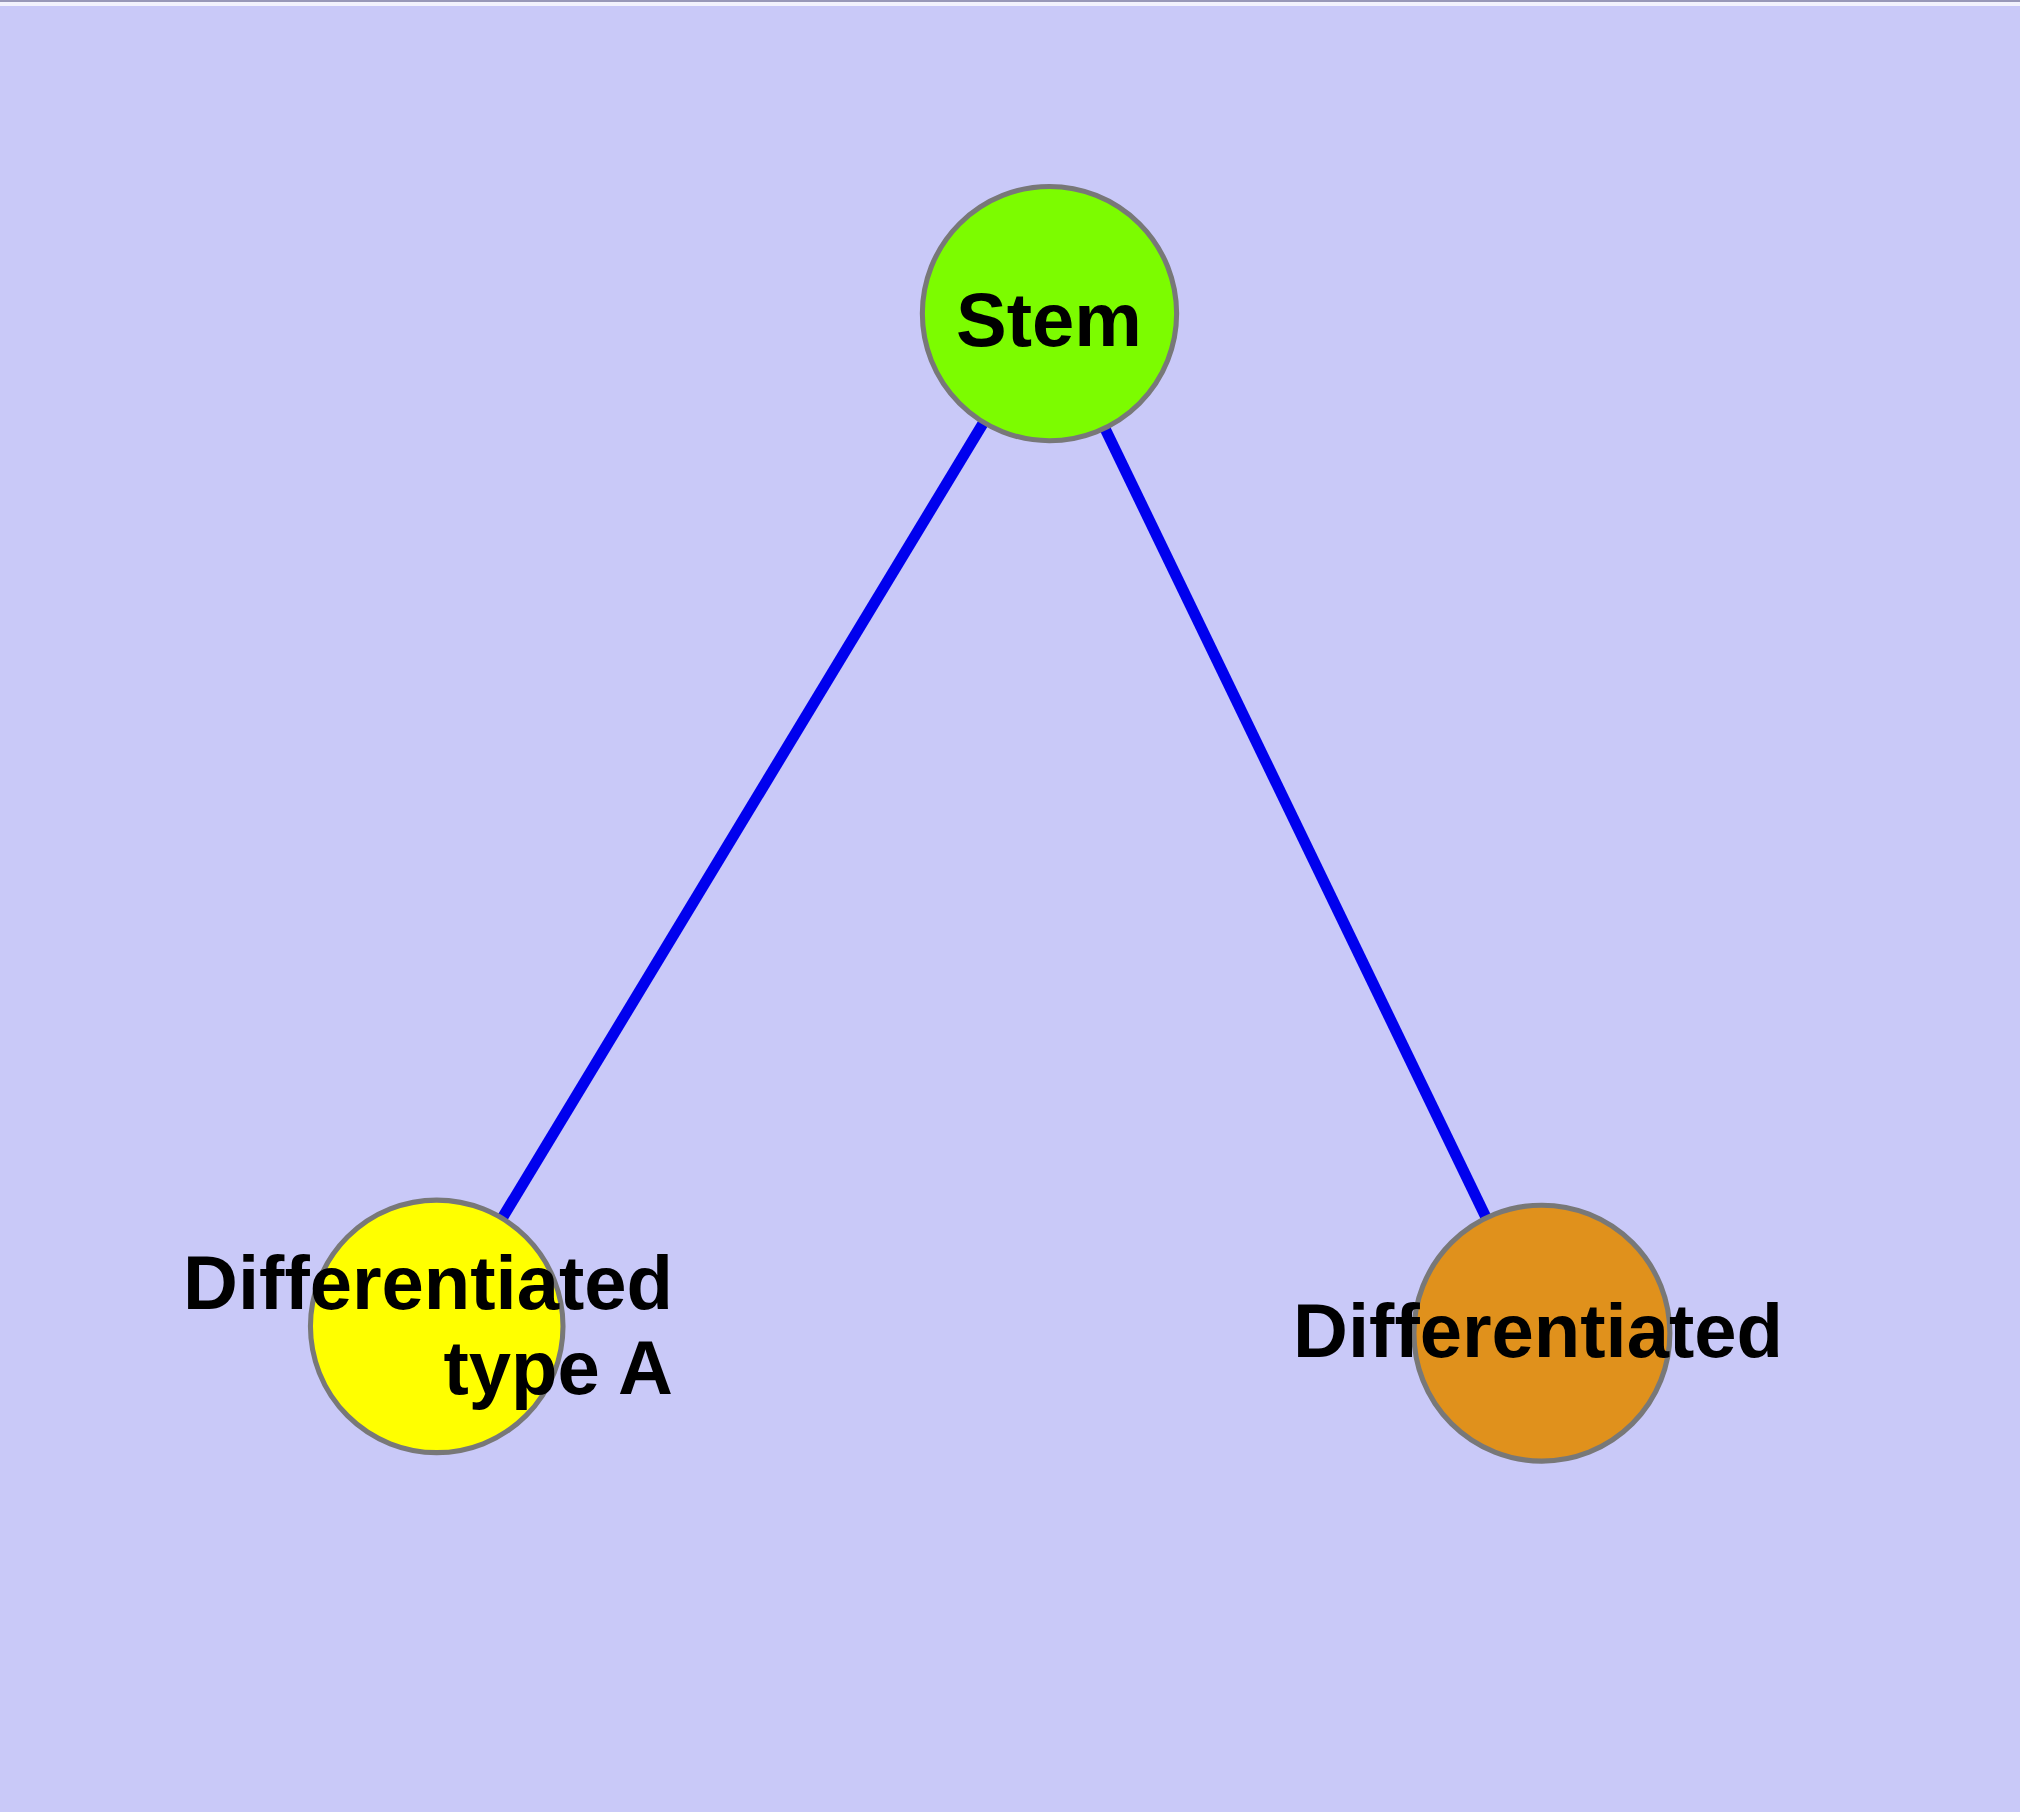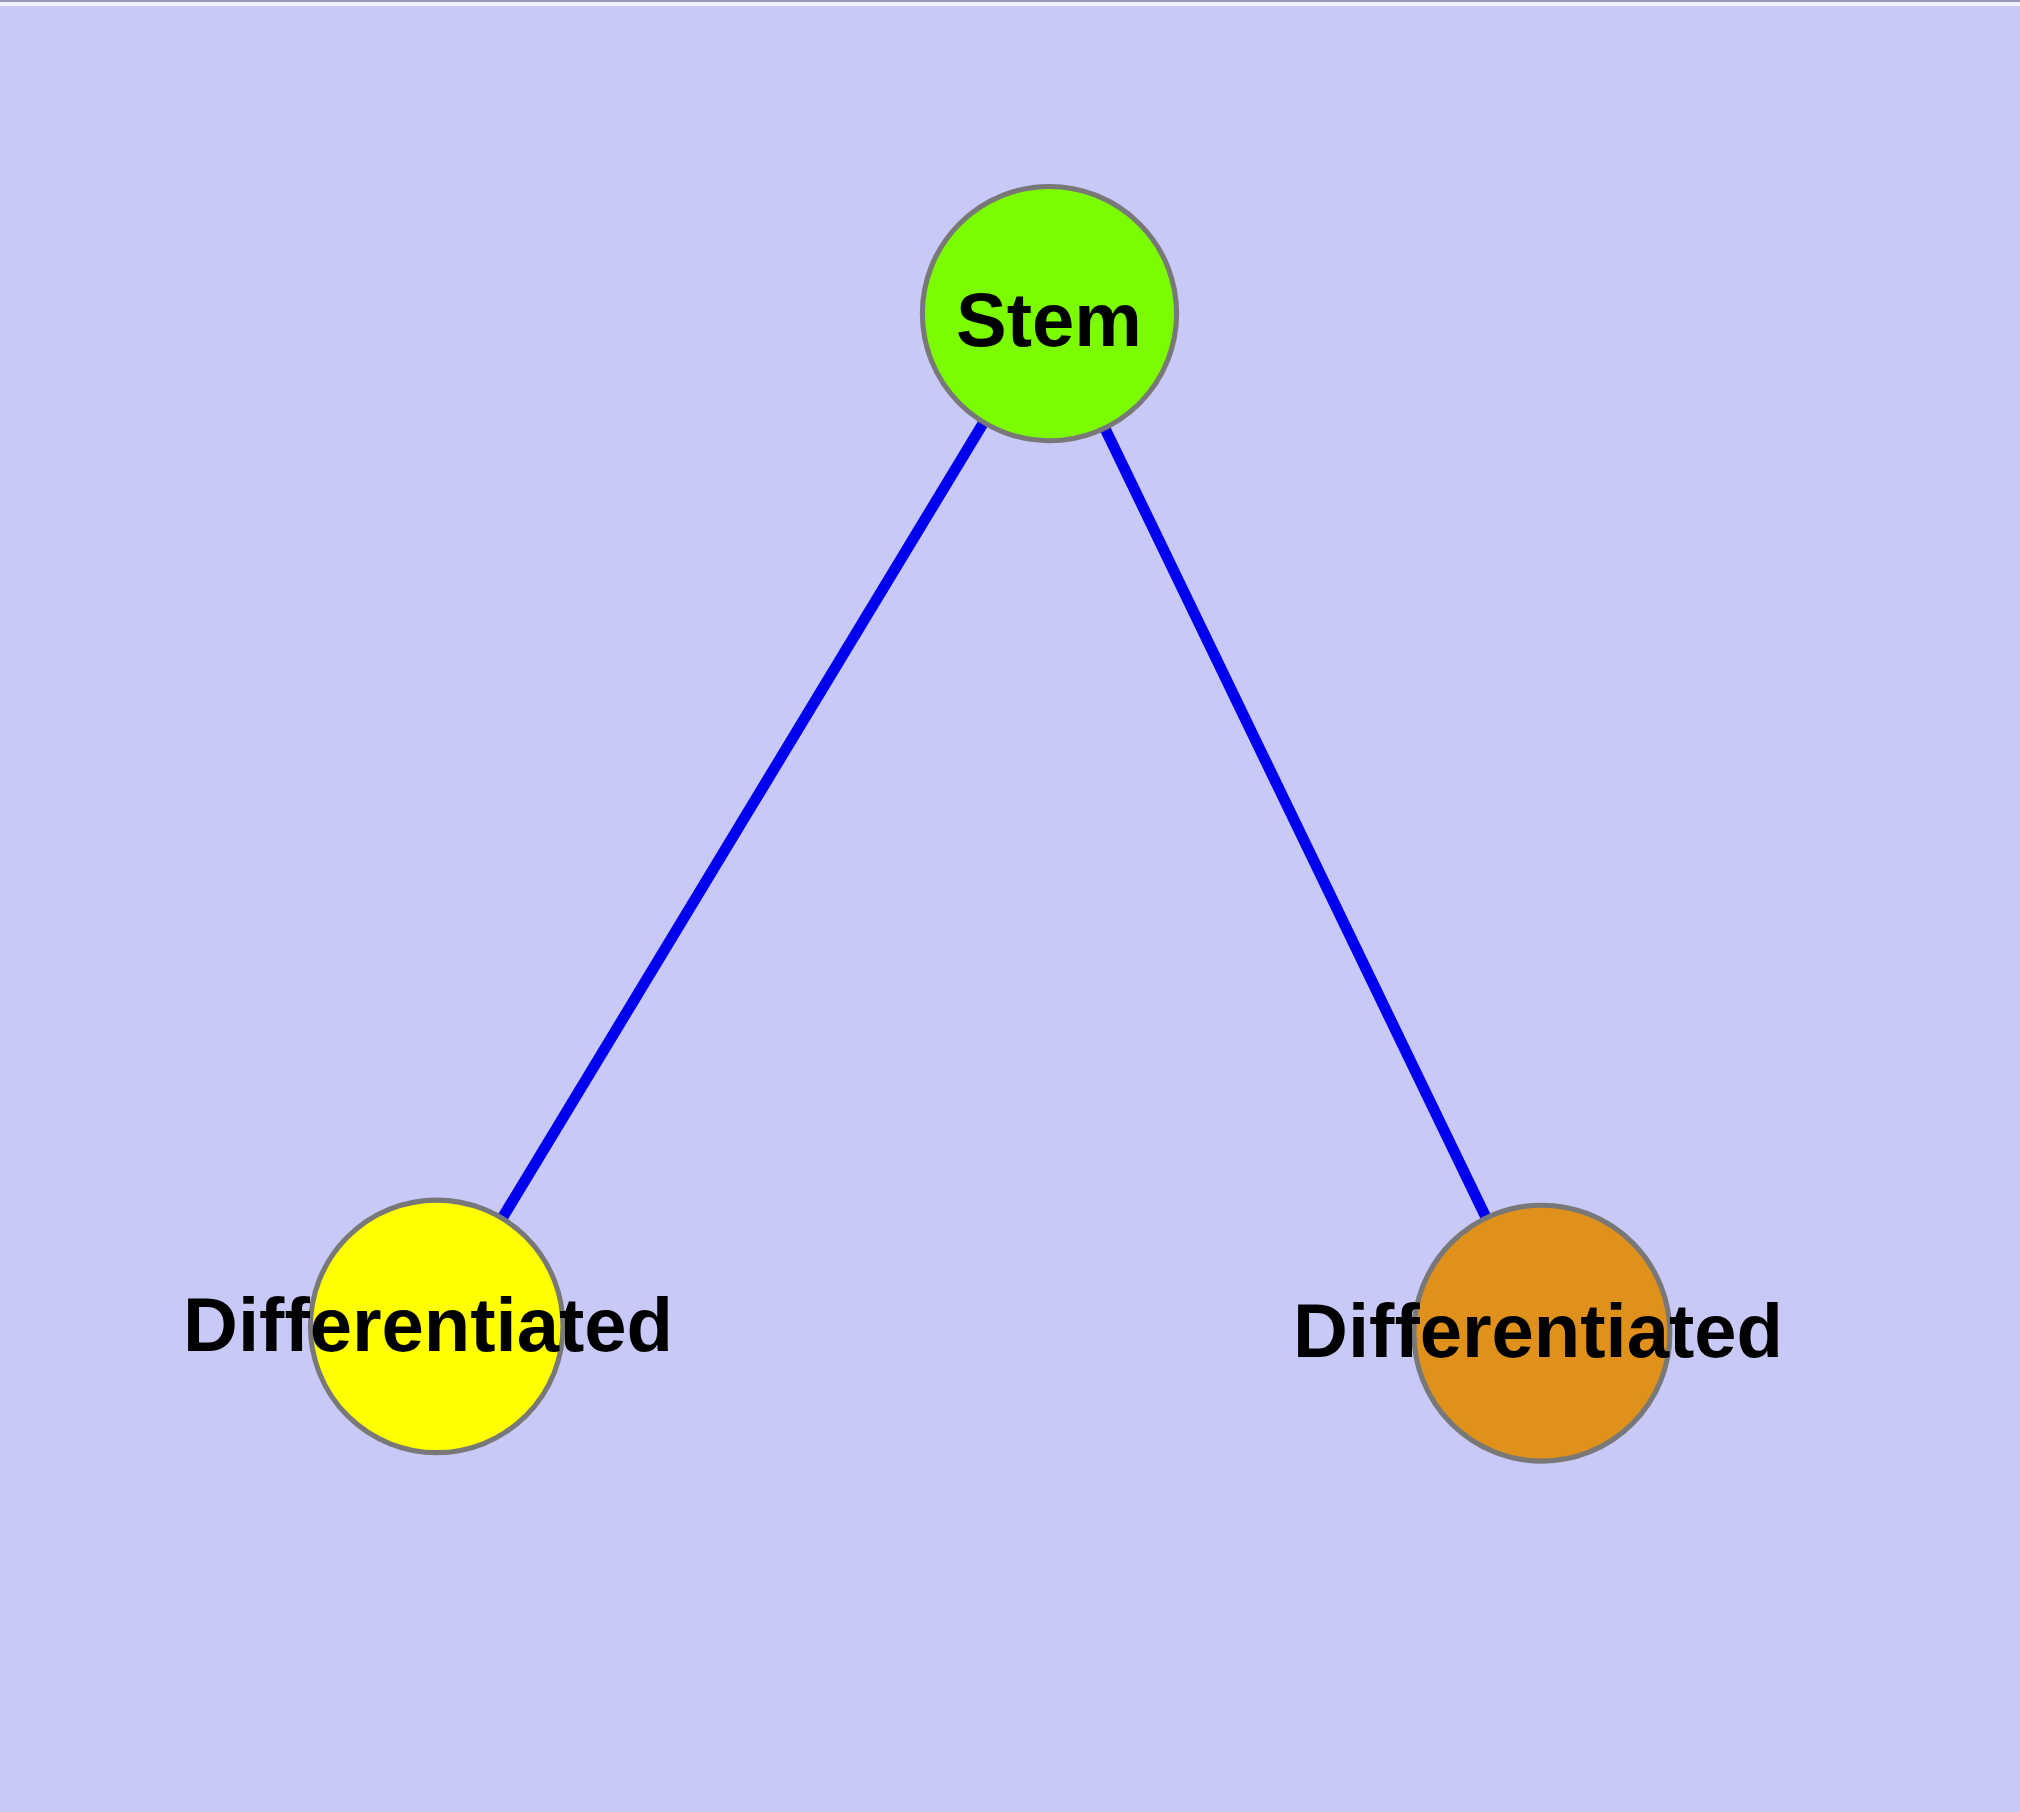--- a/index.html
+++ b/index.html
@@ -71,20 +71,21 @@
 
     <circle class="node-circle" cx="1238" cy="370" r="150" fill="#7cfc00"></circle>
     <circle class="node-circle" cx="515" cy="1565" r="149" fill="#ffff00"></circle>
     <circle class="node-circle" cx="1819" cy="1573" r="151" fill="#e0911c"></circle>
   </svg>
 
   <div class="node-label" style="left:1049px; top:320px;">Stem</div>
 
   <div class="node-label" style="left:428px; top:1325px;">
     <div>Differentiated</div>
+    <div>type A</div>
   </div>
 
   <div class="node-label" style="left:1538px; top:1331px;">
     <div>Differentiated</div>
   </div>
 
 </div>
 
 
 </body></html>

